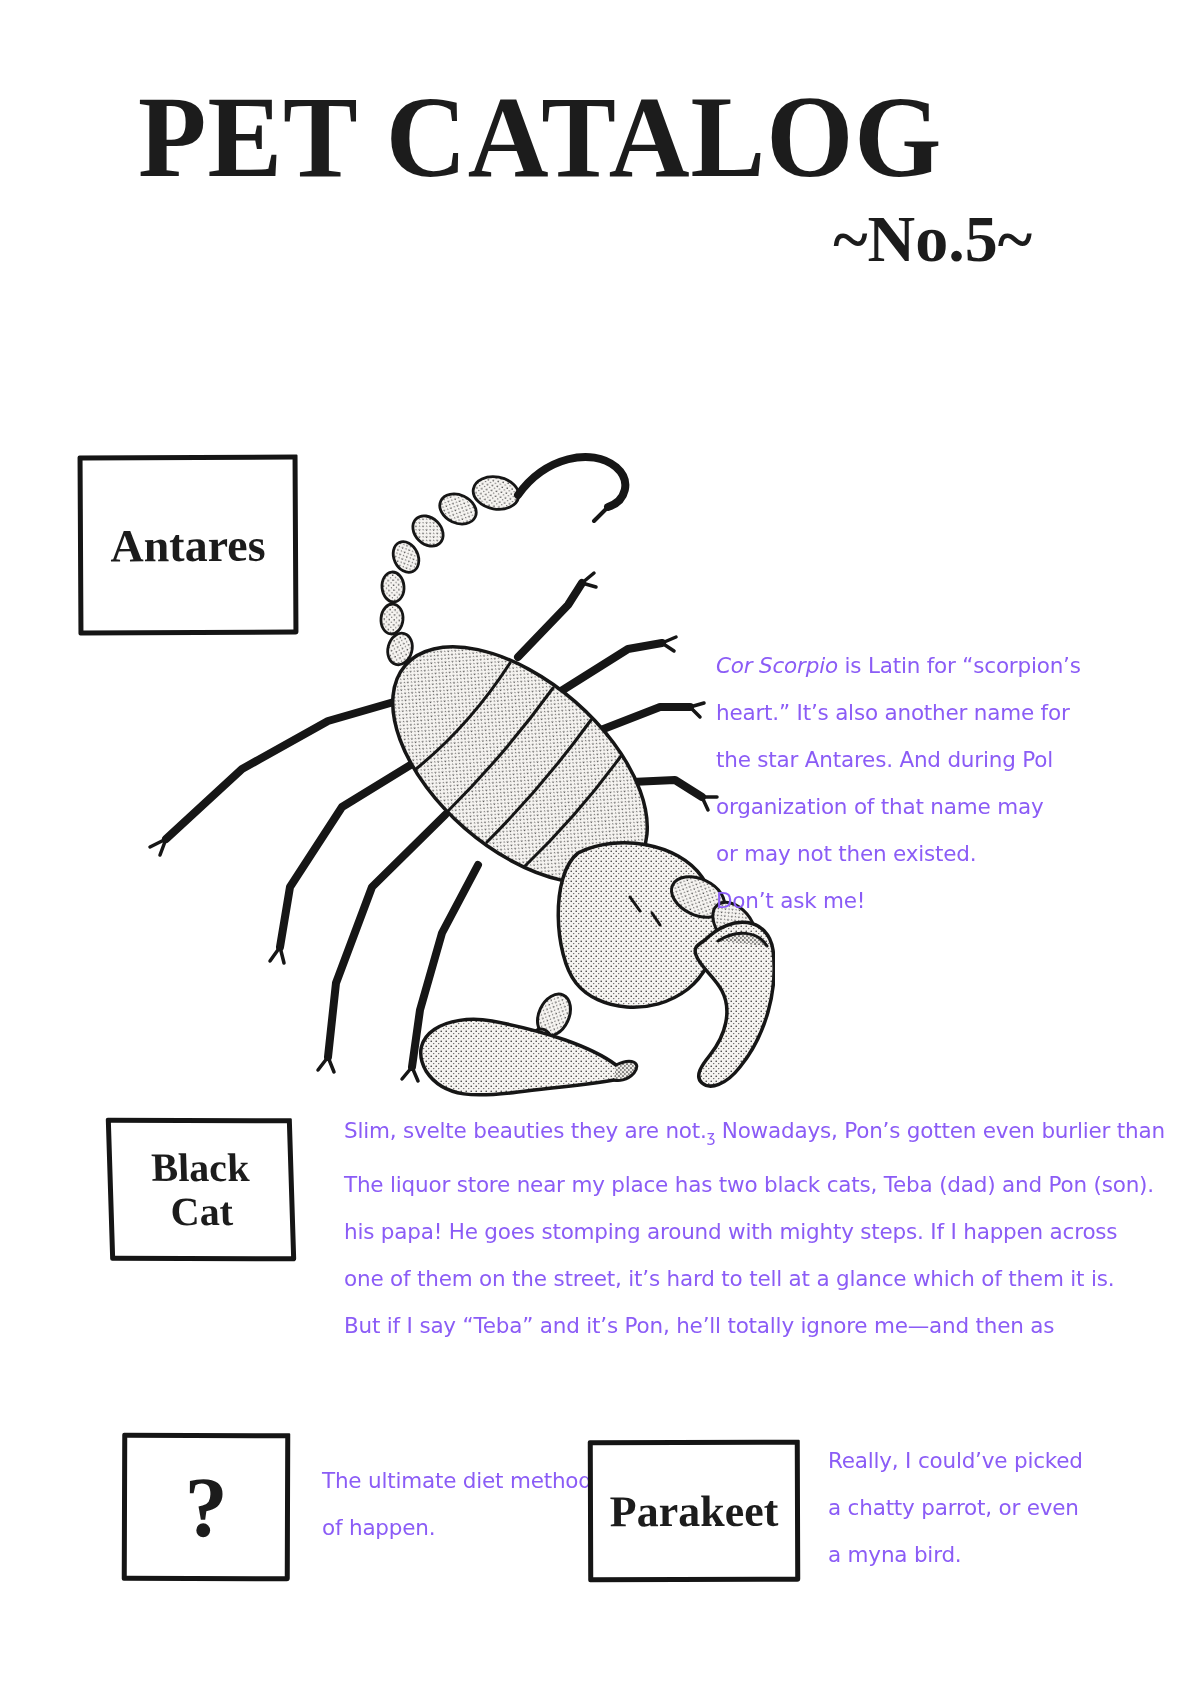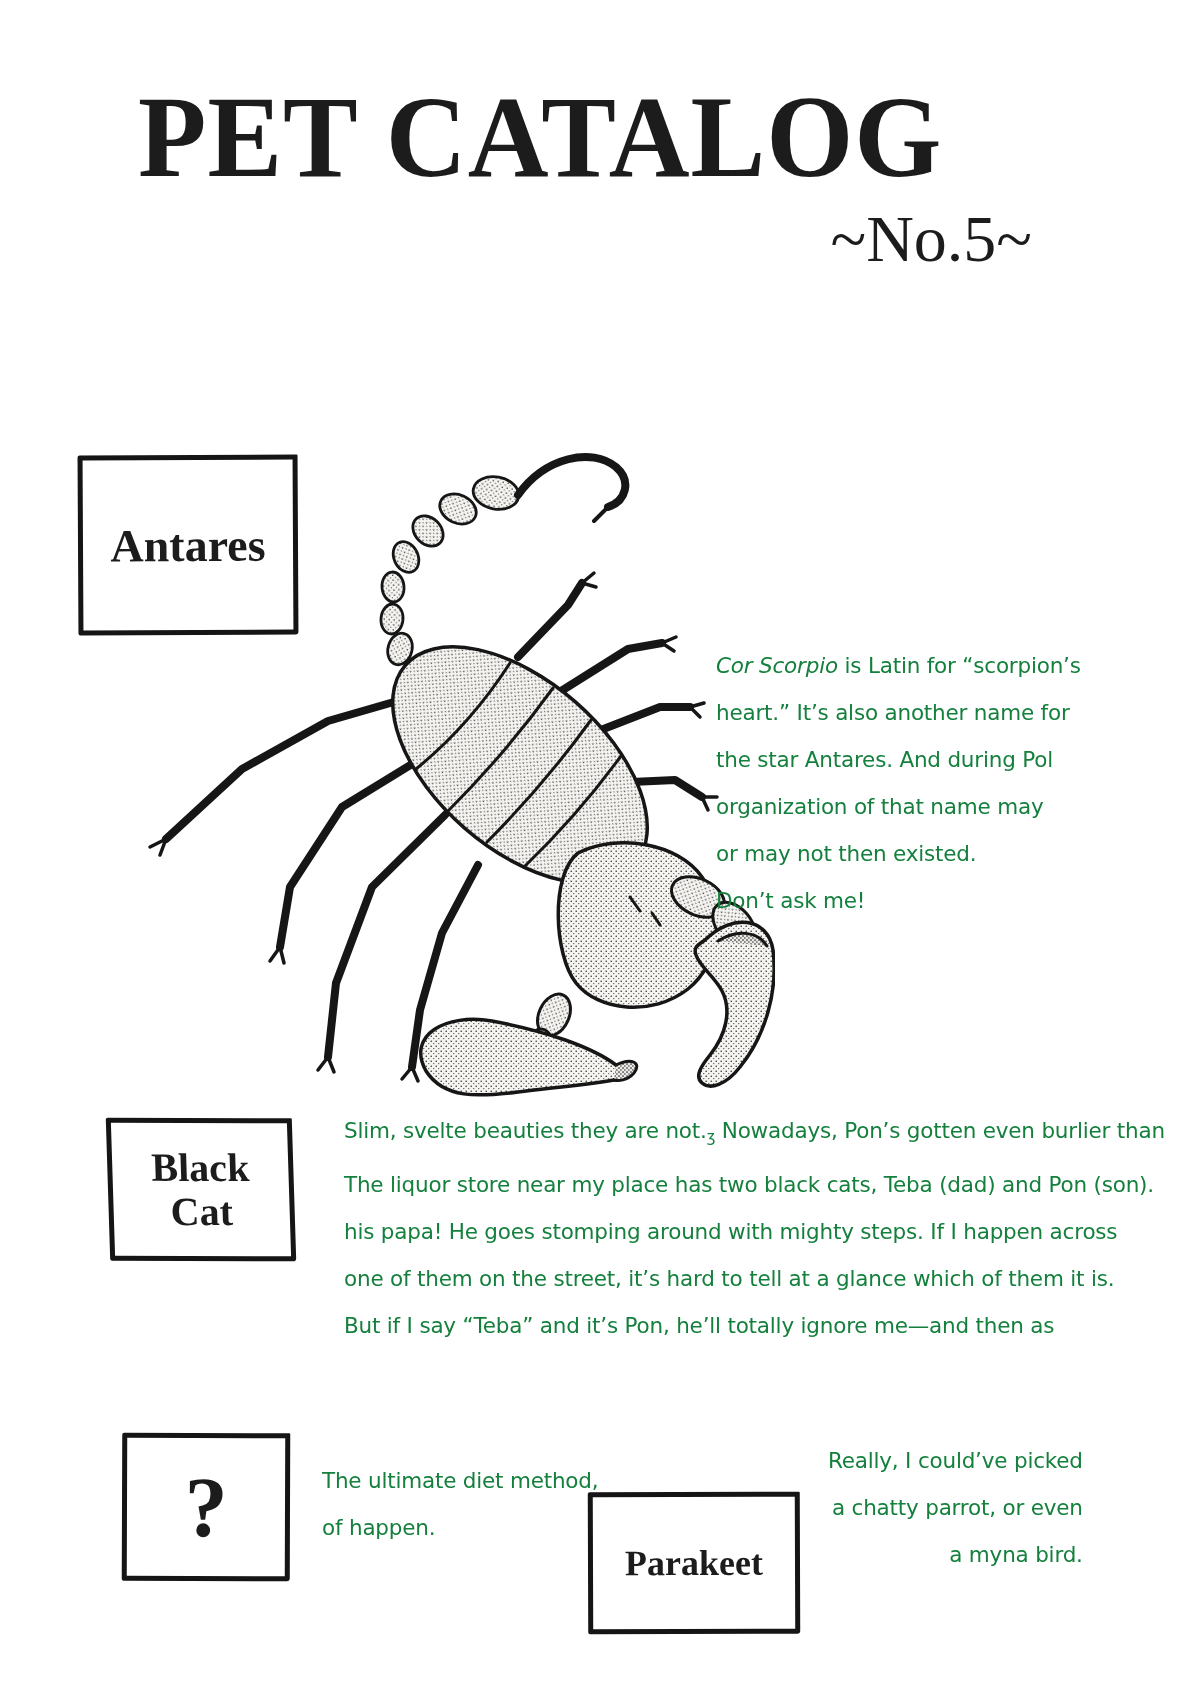--- a/index.html
+++ b/index.html
@@ -10,43 +10,43 @@
   
   .page-title{
     position:absolute;left:138px;top:80px;
     font-family:"Liberation Serif","DejaVu Serif",serif;
     font-weight:bold;font-size:112px;line-height:1;letter-spacing:1px;
     color:#1c1c1c;white-space:nowrap;transform:scaleY(1.04);
   }
   .page-subtitle{
     position:absolute;right:168px;top:206px;
     font-family:"Liberation Serif","DejaVu Serif",serif;
-    font-weight:normal;font-size:66px;line-height:1;color:#1c1c1c;white-space:nowrap;
+    font-weight:bold;font-size:66px;line-height:1;color:#1c1c1c;white-space:nowrap;
   }
   
   .hand-box{
     position:absolute;background:#fff;border:5px solid #151515;
     display:flex;align-items:center;justify-content:center;text-align:center;
     font-family:"Liberation Serif","DejaVu Serif",serif;font-weight:bold;color:#1c1c1c;
     border-radius:2px 1px 3px 2px;box-sizing:border-box;
   }
   .box-scorpion{left:78px;top:455px;width:220px;height:180px;font-size:46px;transform:rotate(-0.3deg);}
   .box-black-cat{left:108px;top:1118px;width:186px;height:143px;font-size:40px;line-height:44px;transform:skewX(2deg) rotate(0.2deg);}
   .box-mystery{left:122px;top:1433px;width:168px;height:148px;font-size:86px;transform:rotate(0.2deg);}
-  .box-parakeet{left:588px;top:1492px;width:212px;height:142px;font-size:36px;transform:rotate(-0.2deg);font-family:Liberation Serif, serif;}
+  .box-parakeet{left:588px;top:1440px;width:212px;height:142px;font-size:44px;transform:rotate(-0.2deg);font-family:Liberation Serif, serif;}
   
   .note{
     position:absolute;font-size:21.5px;line-height:47px;letter-spacing:-0.2px;
-    color:#15803d;white-space:nowrap;
+    color:#8b5cf6;white-space:nowrap;
   }
   .note .it{font-style:italic;}
   .note-scorpion{left:716px;top:642px;}
   .note-black-cat{left:344px;top:1107px;}
   .note-mystery{left:322px;top:1457px;}
-  .note-parakeet{left:828px;top:1437px;text-align:right;}
+  .note-parakeet{left:828px;top:1437px;}
   .small-mark{font-size:15px;vertical-align:-4px;}
   
   .scorpion-art{position:absolute;left:130px;top:435px;width:645px;height:665px;}
 </style>
 </head>
 <body>
 
 <div class="page-title">PET CATALOG</div>
 <div class="page-subtitle">~No.5~</div>
 

